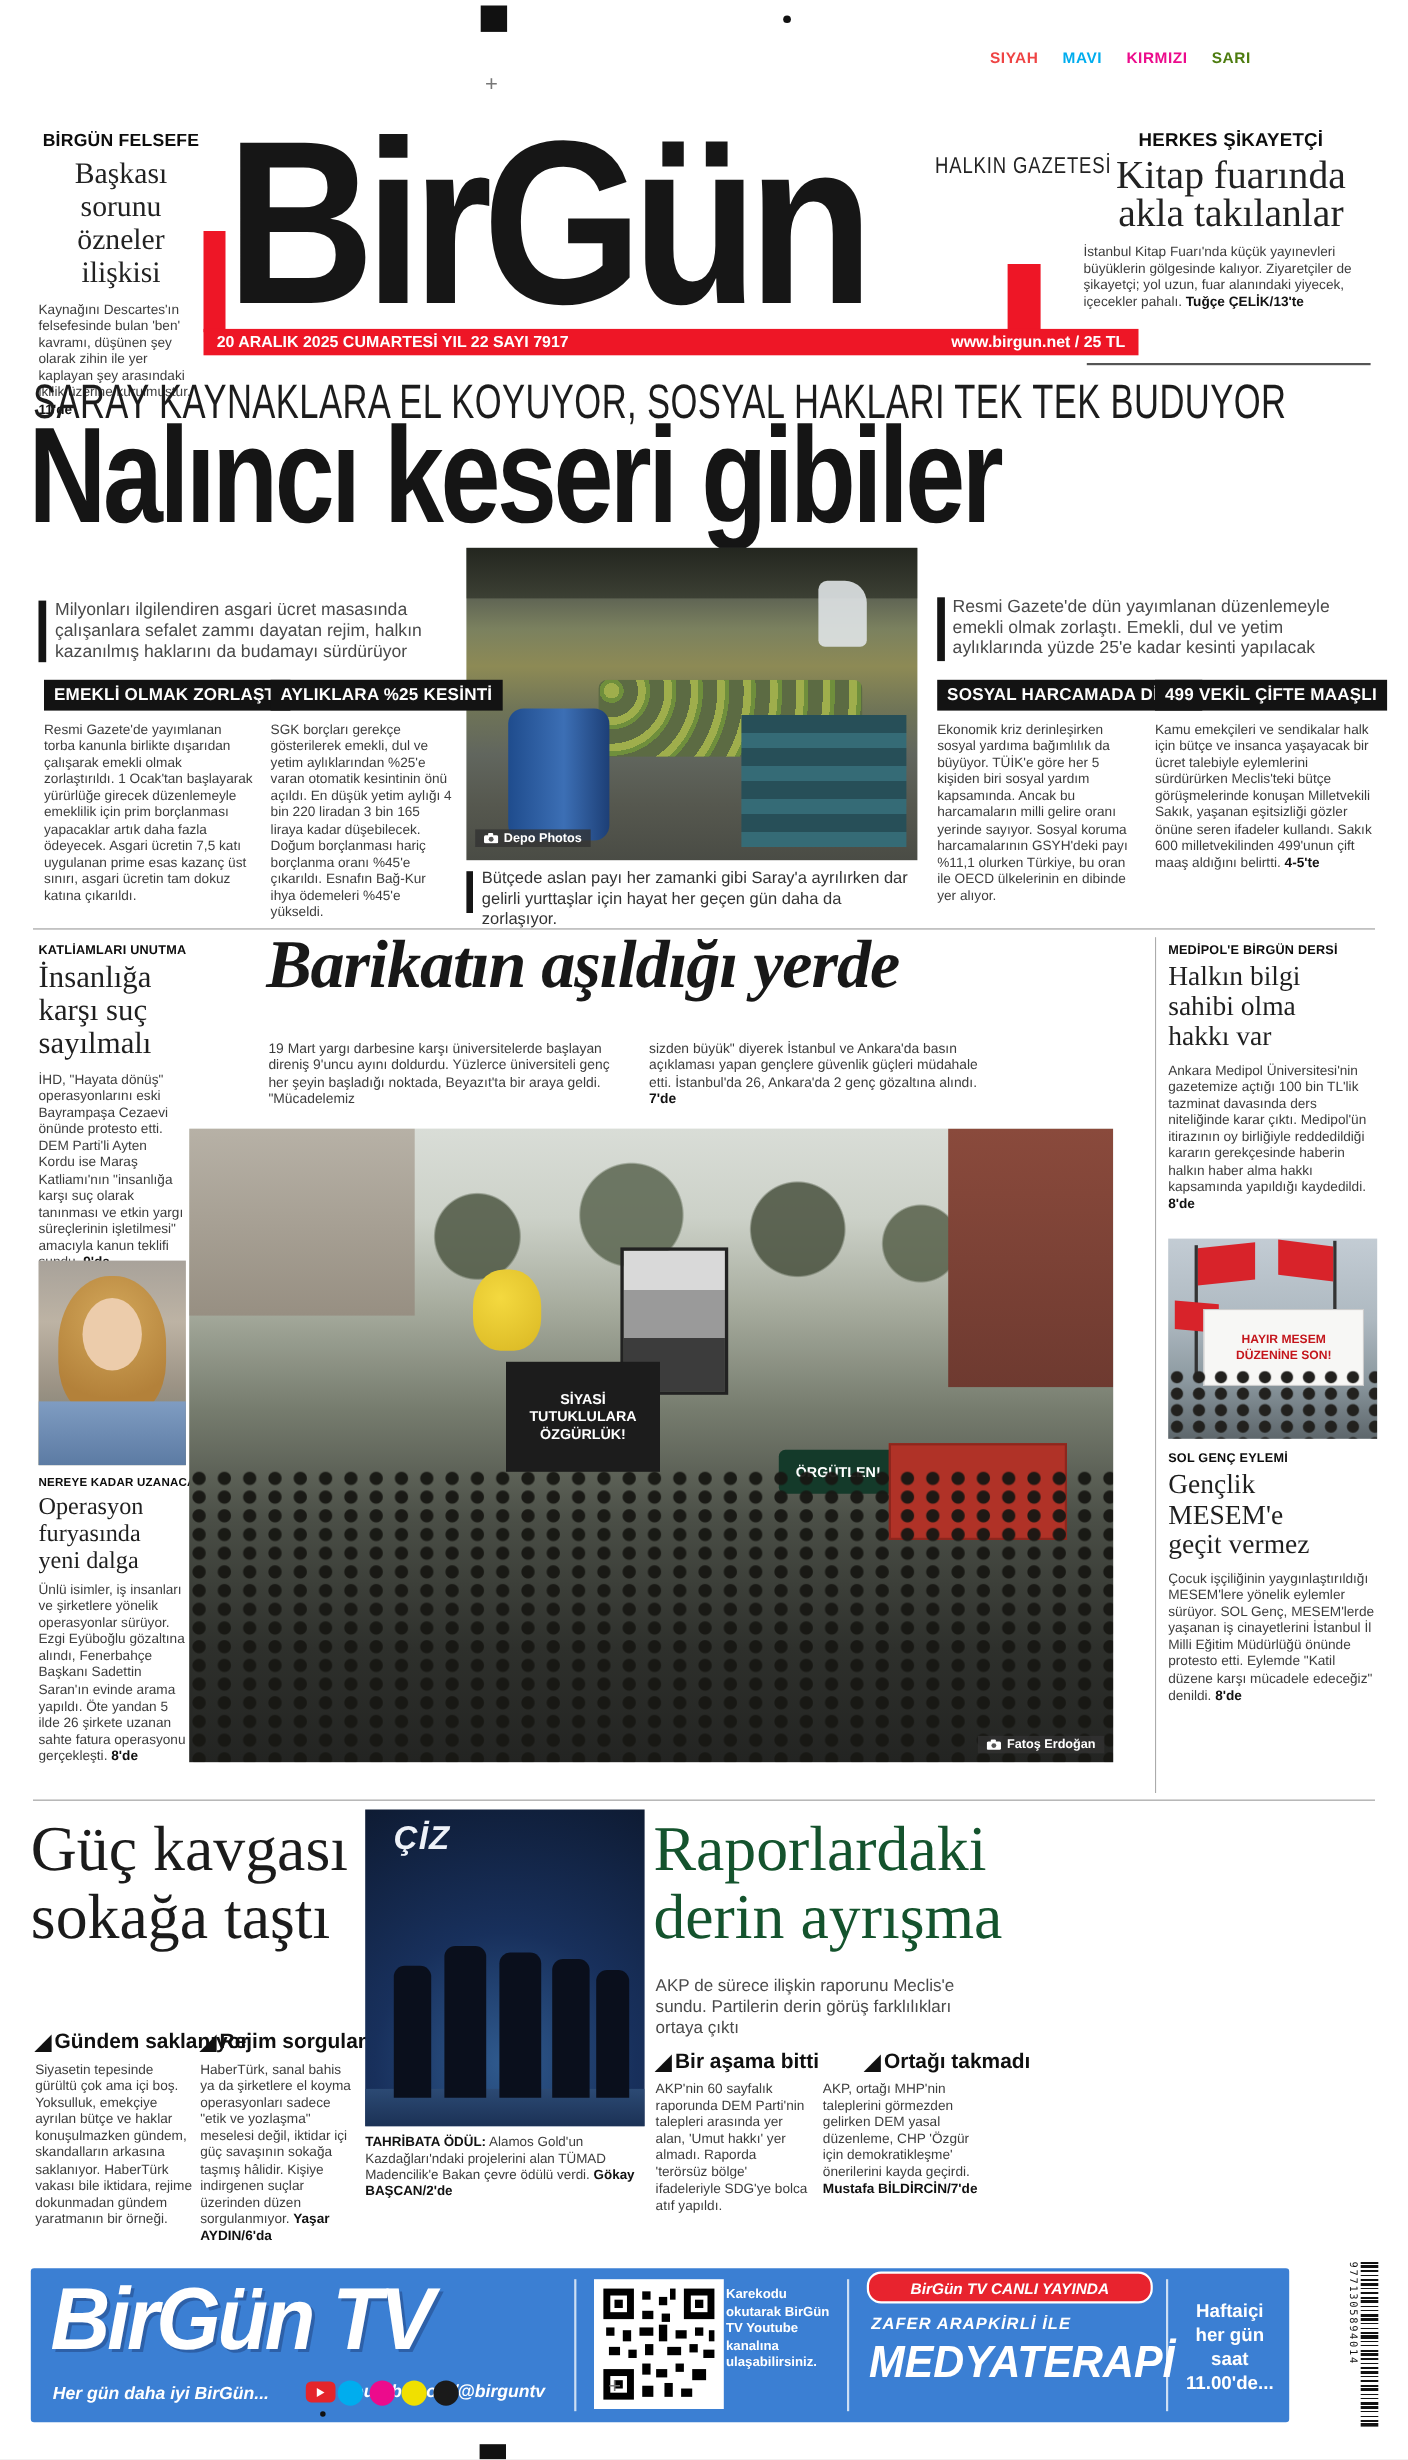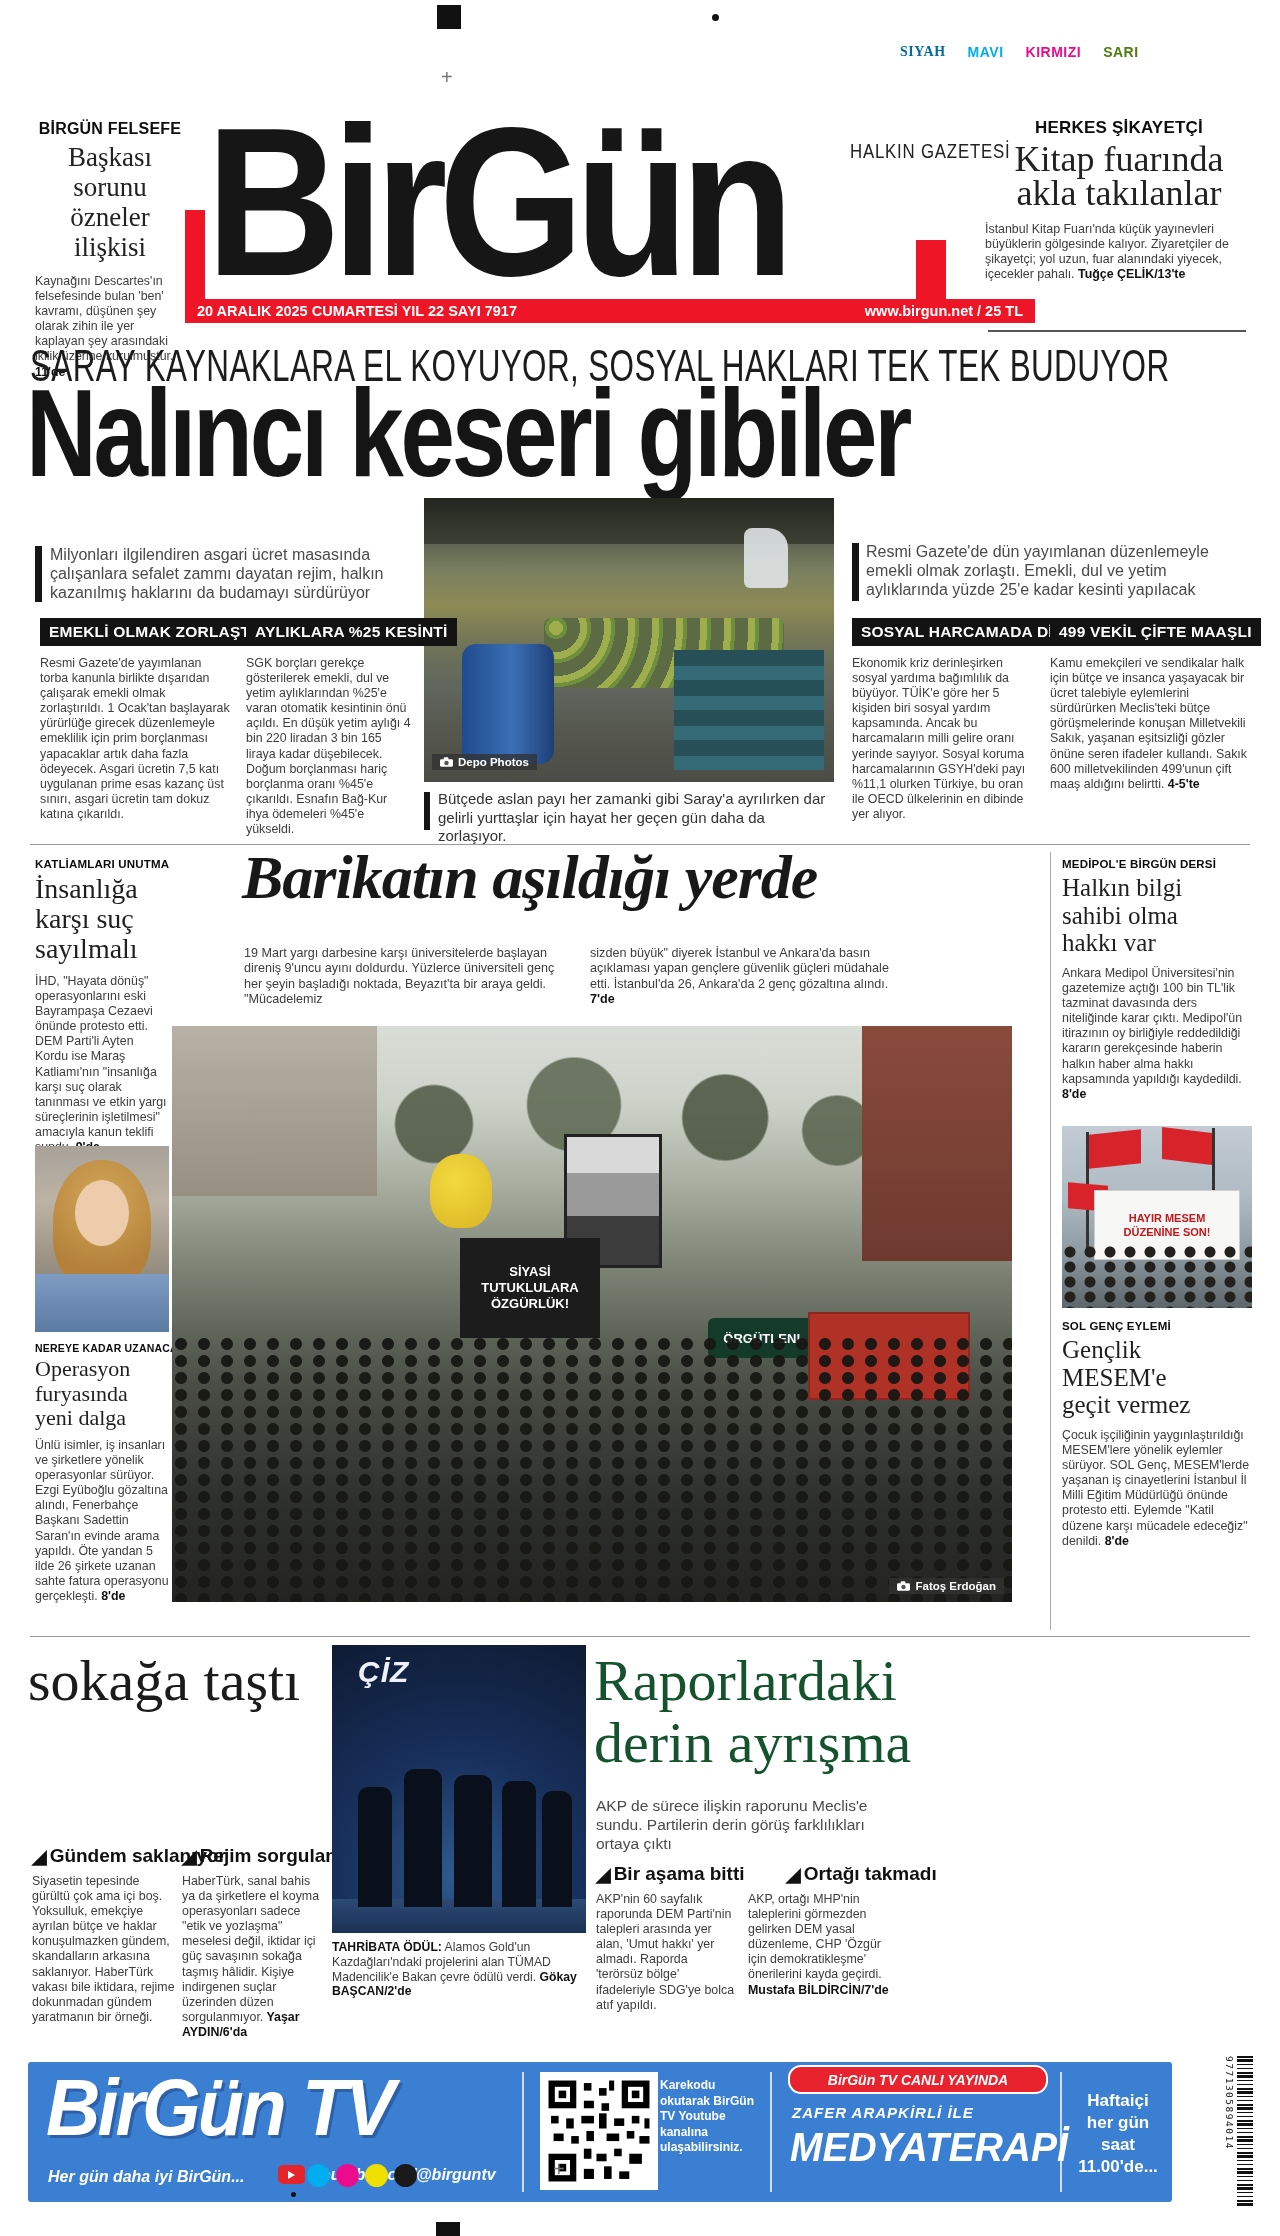--- a/index.html
+++ b/index.html
@@ -115,21 +115,21 @@
 </style>
 </head>
 <body>
 
 <div class="page">
 
   <div class="abs regrect" style="left:437px;top:5px;width:24px;height:24px;"></div>
   <div class="abs regdot" style="left:712px;top:14px;width:7px;height:7px;"></div>
   <div class="abs regplus" style="left:441px;top:66px;">+</div>
   <div class="abs" style="left:900px;top:44px;display:flex;gap:22px;">
-    <span class="colorword" style="color:#0369a1;font-family:Liberation Serif, serif;">SIYAH</span>
+    <span class="colorword" style="color:#ef4444;">SIYAH</span>
     <span class="colorword" style="color:#00adee;">MAVI</span>
     <span class="colorword" style="color:#ec0b8c;">KIRMIZI</span>
     <span class="colorword" style="color:#4d7c0f;">SARI</span>
   </div>
 
   <div class="abs" style="left:35px;top:120px;width:150px;">
     <div class="kicker promo-kicker">BİRGÜN FELSEFE</div>
     <div class="serif promo-head" style="margin-top:4px;">
       <div>Başkası sorunu</div>
       <div>özneler ilişkisi</div>
@@ -270,20 +270,21 @@
   <div class="abs serif rail-head" style="left:1062px;top:1336px;font-size:25px;line-height:27.5px;">
     <div>Gençlik</div>
       <div>MESEM'e</div>
       <div>geçit vermez</div>
   </div>
   <div class="abs bodytxt" style="left:1062px;top:1428px;width:190px;"><span>Çocuk işçiliğinin yaygınlaştırıldığı MESEM'lere yönelik eylemler sürüyor. SOL Genç, MESEM'lerde yaşanan iş cinayetlerini İstanbul İl Milli Eğitim Müdürlüğü önünde protesto etti. Eylemde "Katil düzene karşı mücadele edeceğiz" denildi.</span><span class="ref">8'de</span></div>
 
   <div class="abs rule-h" style="left:30px;top:1636px;width:1220px;"></div>
 
   <div class="abs serif" style="left:28px;top:1650px;font-size:58px;line-height:62px;font-weight:400;color:#1b1b1b;">
+    <div>Güç kavgası</div>
       <div>sokağa taştı</div>
   </div>
   <div class="abs subhead" style="left:32px;top:1844px;"><span class="tri">◢</span><span>Gündem saklanıyor</span></div>
   <div class="abs bodytxt" style="left:32px;top:1874px;width:144px;"><span>Siyasetin tepesinde gürültü çok ama içi boş. Yoksulluk, emekçiye ayrılan bütçe ve haklar konuşulmazken gündem, skandalların arkasına saklanıyor. HaberTürk vakası bile iktidara, rejime dokunmadan gündem yaratmanın bir örneği.</span><span class="ref"></span></div>
   <div class="abs subhead" style="left:182px;top:1844px;"><span class="tri">◢</span><span>Rejim sorgulansın</span></div>
   <div class="abs bodytxt" style="left:182px;top:1874px;width:144px;"><span>HaberTürk, sanal bahis ya da şirketlere el koyma operasyonları sadece "etik ve yozlaşma" meselesi değil, iktidar içi güç savaşının sokağa taşmış hâlidir. Kişiye indirgenen suçlar üzerinden düzen sorgulanmıyor.</span><span class="ref">Yaşar AYDIN/6'da</span></div>
 
   <div class="photo ph-award" style="left:332px;top:1645px;width:254px;height:288px;">
     <div class="ciz">ÇİZ</div>
     <div class="floor"></div>

